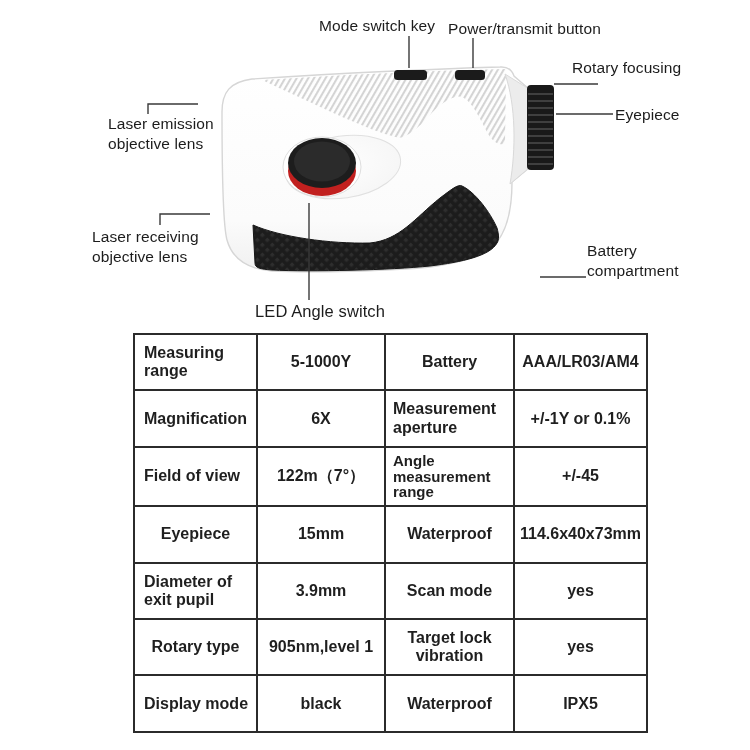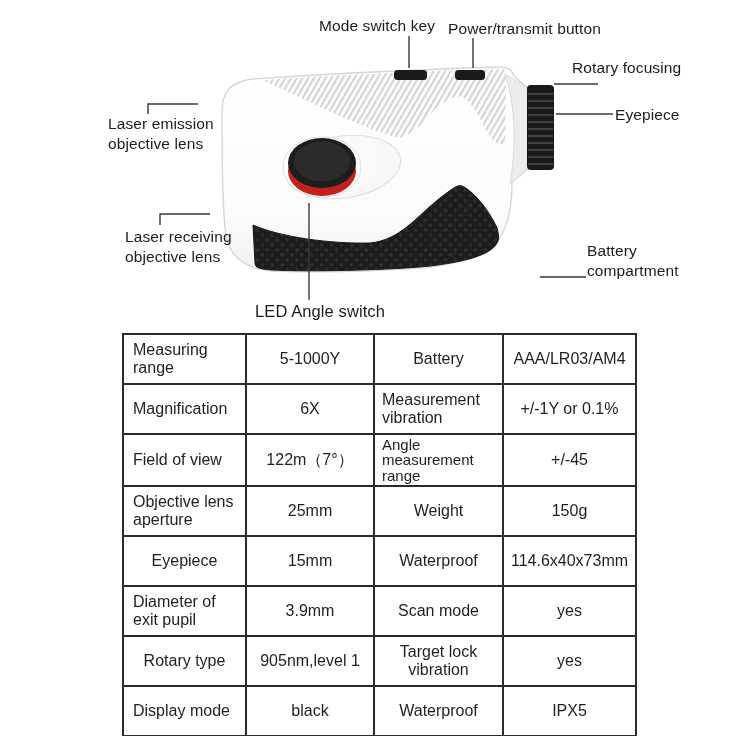--- a/index.html
+++ b/index.html
@@ -7,23 +7,23 @@
     position:relative; width:750px; height:736px; background:#ffffff;
     font-family:"Liberation Sans", sans-serif; overflow:hidden;
   }
   .artwork { position:absolute; left:0; top:0; }
   .lbl {
     position:absolute; color:#1c1c1c; font-size:15.5px; line-height:1.28;
     white-space:pre-line; letter-spacing:0.1px;
   }
   .lbl-lg { font-size:16.5px;text-align:right; }
   table.spec {
-    position:absolute; left:122px; top:333px; width:513px; height:400px;
+    position:absolute; left:133px; top:333px; width:513px; height:400px;
     border-collapse:collapse; table-layout:fixed;
-    color:#1f1f1f; font-size:16px; line-height:1.14;
+    color:#1f1f1f; font-size:16px; line-height:1.14;font-weight:bold;
   }
   table.spec tr { height:50px; }
   table.spec td {
     border:2px solid #2b2b2b; text-align:center; vertical-align:middle;
     padding:2px 5px; overflow:hidden;
   }
   table.spec td:first-child { text-align:left; padding-left:9px; }
   table.spec td.ctr { text-align:center; padding-left:5px; }
   table.spec td.la  { text-align:left; padding-left:7px; }
   table.spec td.sm3 { font-size:15px; line-height:1.03;margin-top:24px; }
@@ -96,21 +96,21 @@
 
   <div class="lbl" style="left:448px; top:19px;">Power/transmit button</div>
 
   <div class="lbl" style="left:572px; top:58px;">Rotary focusing</div>
 
   <div class="lbl" style="left:615px; top:105px;">Eyepiece</div>
 
   <div class="lbl" style="left:108px; top:114px;">Laser emission
 objective lens</div>
 
-  <div class="lbl" style="left:125px; top:227px;">Laser receiving
+  <div class="lbl" style="left:92px; top:227px;">Laser receiving
 objective lens</div>
 
   <div class="lbl" style="left:587px; top:241px;">Battery
 compartment</div>
 
   <div class="lbl lbl-lg" style="left:255px; top:301px;">LED Angle switch</div>
 
   <table class="spec">
     <colgroup>
       <col style="width:123px">
@@ -121,34 +121,28 @@
     <tbody>
       <tr>
         <td>Measuring range</td>
         <td>5-1000Y</td>
         <td>Battery</td>
         <td>AAA/LR03/AM4</td>
       </tr>
       <tr>
         <td>Magnification</td>
         <td>6X</td>
-        <td class="la">Measurement vibration</td>
+        <td class="la">Measurement aperture</td>
         <td>+/-1Y or 0.1%</td>
       </tr>
       <tr>
         <td>Field of view</td>
         <td>122m（7°）</td>
         <td class="la sm3">Angle measurement range</td>
         <td>+/-45</td>
-      </tr>
-      <tr>
-        <td>Objective lens aperture</td>
-        <td>25mm</td>
-        <td>Weight</td>
-        <td>150g</td>
       </tr>
       <tr>
         <td class="ctr">Eyepiece</td>
         <td>15mm</td>
         <td>Waterproof</td>
         <td>114.6x40x73mm</td>
       </tr>
       <tr>
         <td>Diameter of exit pupil</td>
         <td>3.9mm</td>

